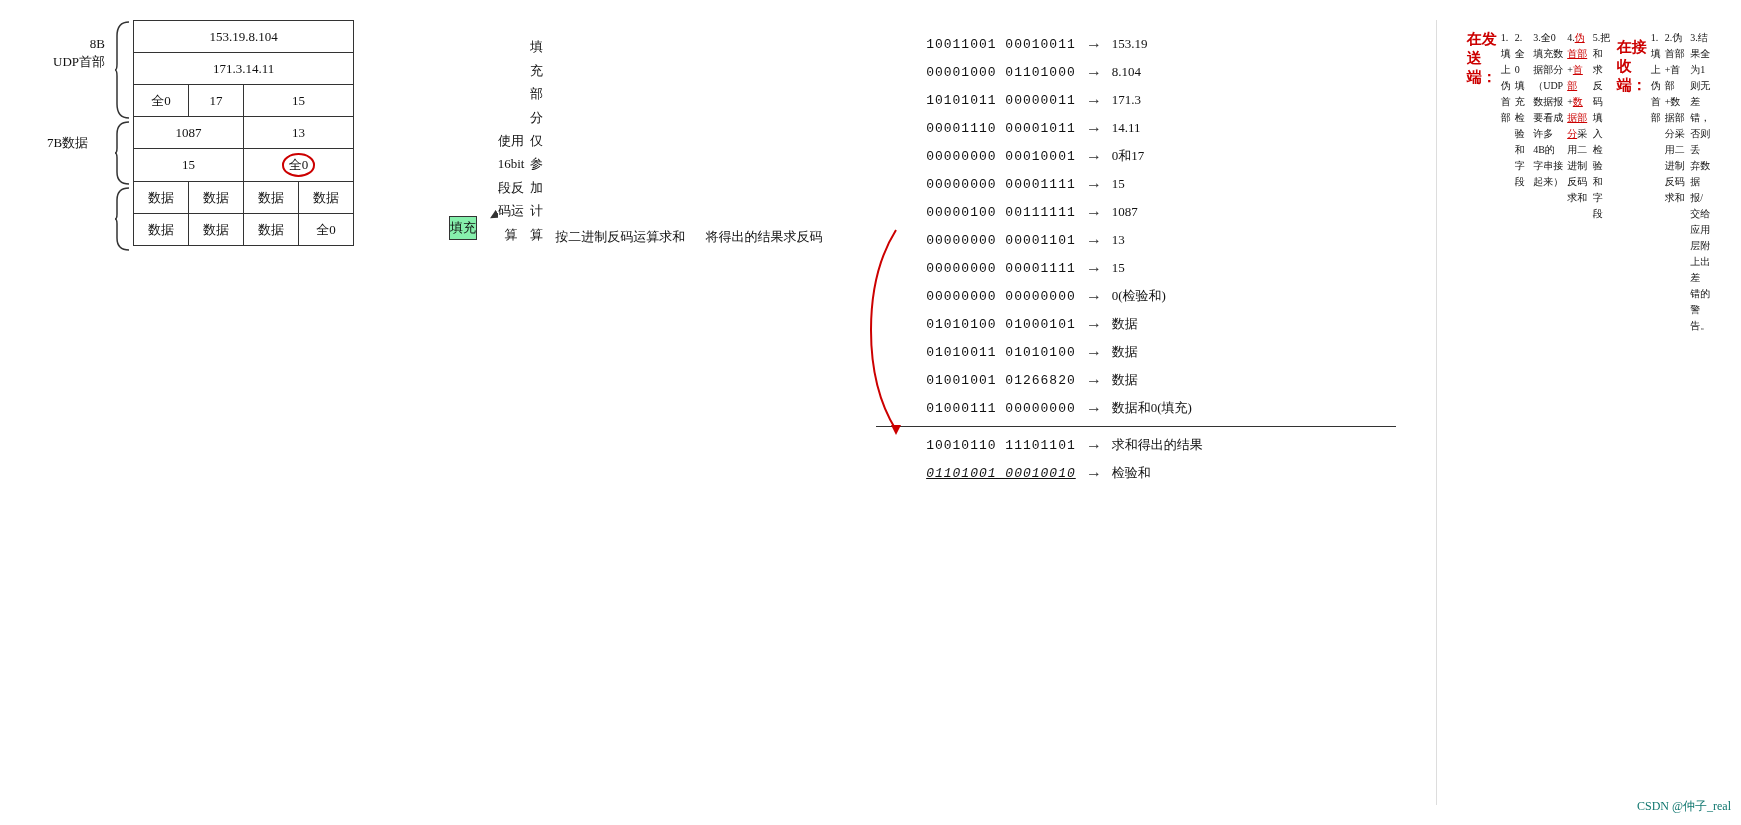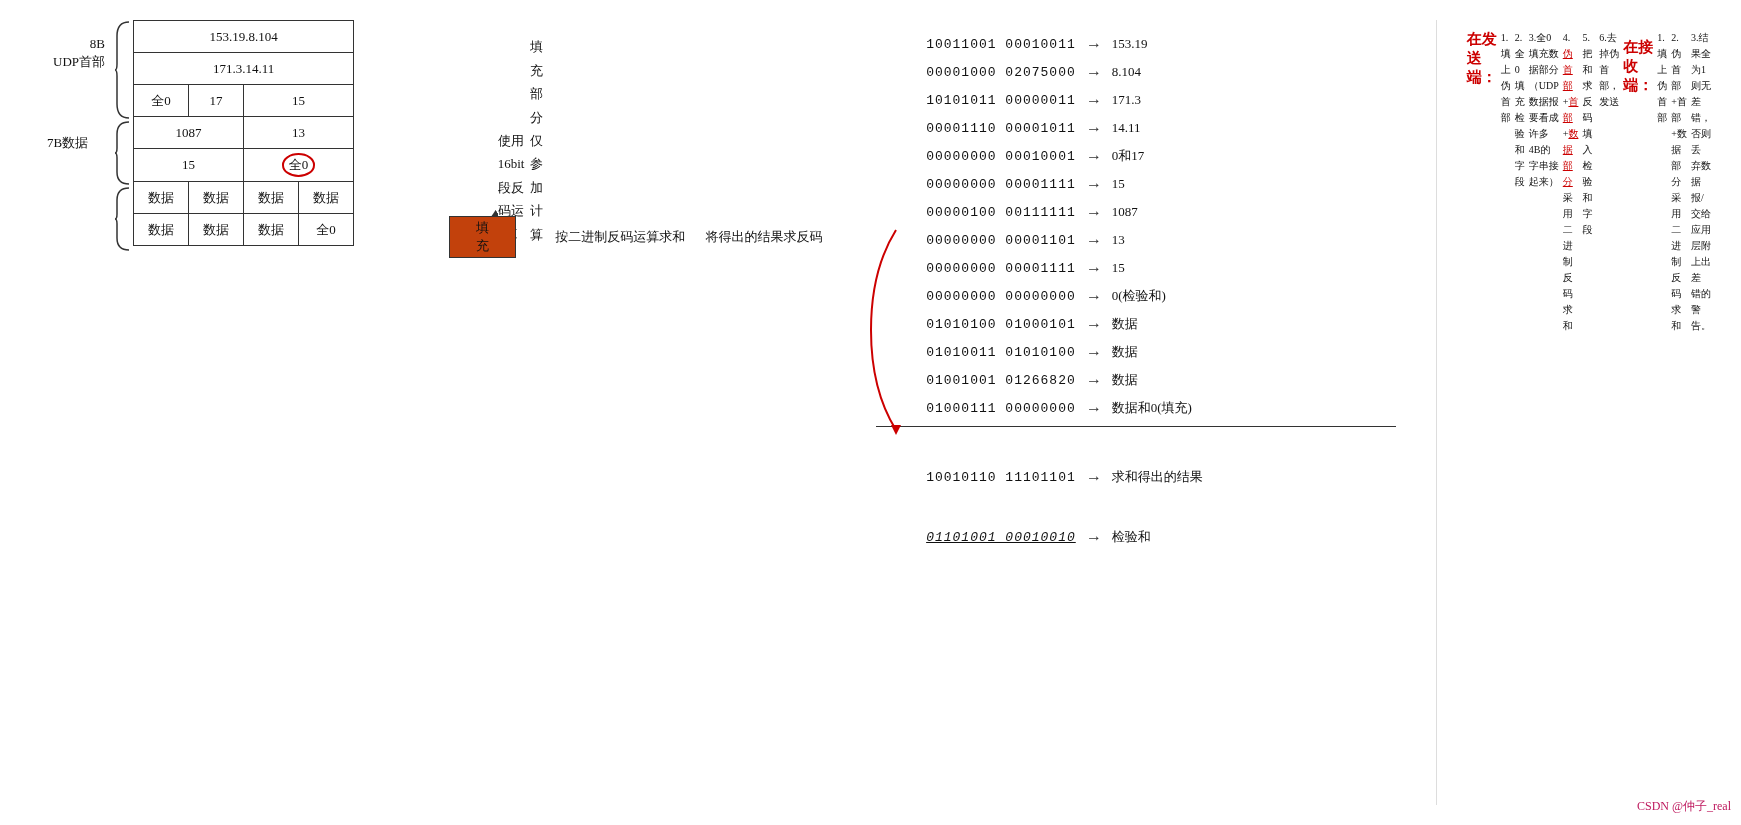--- a/index.html
+++ b/index.html
@@ -48,23 +48,23 @@
     .circle-val {
       display: inline-block;
       border: 2px solid #c00;
       border-radius: 50%;
       padding: 1px 5px;
       color: #111;
     }
     .fill-box {
       display: inline-block;
       border: 1.5px solid #333;
-      padding: 2px 26px;
-      font-size: 13px;
-      background: #c2410c;
+      padding: 2px 0;
+      font-size: 13px;
+      background: #86efac;
     }
     
     .desc-text {
       font-size: 13px;
       margin-top: 6px;
       text-align: center;
       line-height: 1.8;
     }
     
     .middle-section {
@@ -101,21 +101,20 @@
       font-size: 13px;
     }
     .divider-line {
       border: none;
       border-top: 1.5px solid #333;
       margin: 4px 0;
       width: 100%;
     }
     .result-row {
       background: transparent;
-      margin-top: 32px;
     }
     
     .right-section {
       flex: 1;
       display: flex;
       flex-direction: row;
       gap: 4px;
       padding-top: 10px;
       border-left: 1px solid #ddd;
       padding-left: 30px;
@@ -134,21 +133,21 @@
     .step-item .red-text {
       color: #c00;
       text-decoration: underline;
       text-decoration-color: #c00;
     }
     .watermark {
       position: absolute;
       bottom: 10px;
       right: 10px;
       font-size: 12px;
-      color: #be185d;
+      color: #0f766e;
     }
     .left-wrapper {
       display: flex;
       flex-direction: row;
       align-items: flex-start;
       gap: 0;
     }
     .labels-wrapper {
       display: flex;
       flex-direction: column;
@@ -291,21 +290,21 @@
     </svg>
 
     <div id="binary-rows-container">
 
     <div class="binary-row">
           <span class="binary-code">10011001 00010011</span>
           <span class="arrow-symbol">→</span>
           <span class="binary-label">153.19</span>
         </div>
         <div class="binary-row">
-          <span class="binary-code">00001000 02075000</span>
+          <span class="binary-code">00001000 01101000</span>
           <span class="arrow-symbol">→</span>
           <span class="binary-label">8.104</span>
         </div>
         <div class="binary-row">
           <span class="binary-code">10101011 00000011</span>
           <span class="arrow-symbol">→</span>
           <span class="binary-label">171.3</span>
         </div>
         <div class="binary-row">
           <span class="binary-code">00001110 00001011</span>
@@ -381,21 +380,20 @@
   </div>
 
   <div class="right-section">
     <div class="section-title">在发送端：</div>
 
     <div class="step-item">1.填上伪首部</div>
     <div class="step-item">2.全0填充检验和字段</div>
     <div class="step-item" style="max-width:380px;">3.全0填充数据部分（UDP数据报<br>要看成许多4B的字串接起来）</div>
     <div class="step-item" style="max-width:380px;">4.<span class="red-text">伪首部</span>+<span class="red-text">首部</span>+<span class="red-text">数据部分</span>采用二<br>进制反码求和</div>
     <div class="step-item">5.把和求反码填入检验和字段</div>
-    <div class="step-item">6.去掉伪首部，发送</div>
 
     <div class="section-title" style="margin-top:8px;">在接收端：</div>
 
     <div class="step-item">1.填上伪首部</div>
     <div class="step-item" style="max-width:380px;">2.伪首部+首部+数据部分采用二<br>进制反码求和</div>
     <div class="step-item" style="max-width:400px;">3.结果全为1则无差错，否则丢<br>弃数据报/交给应用层附上出差<br>错的警告。</div>
   </div>
 
   <div class="watermark">CSDN @仲子_real</div>
 </div>

